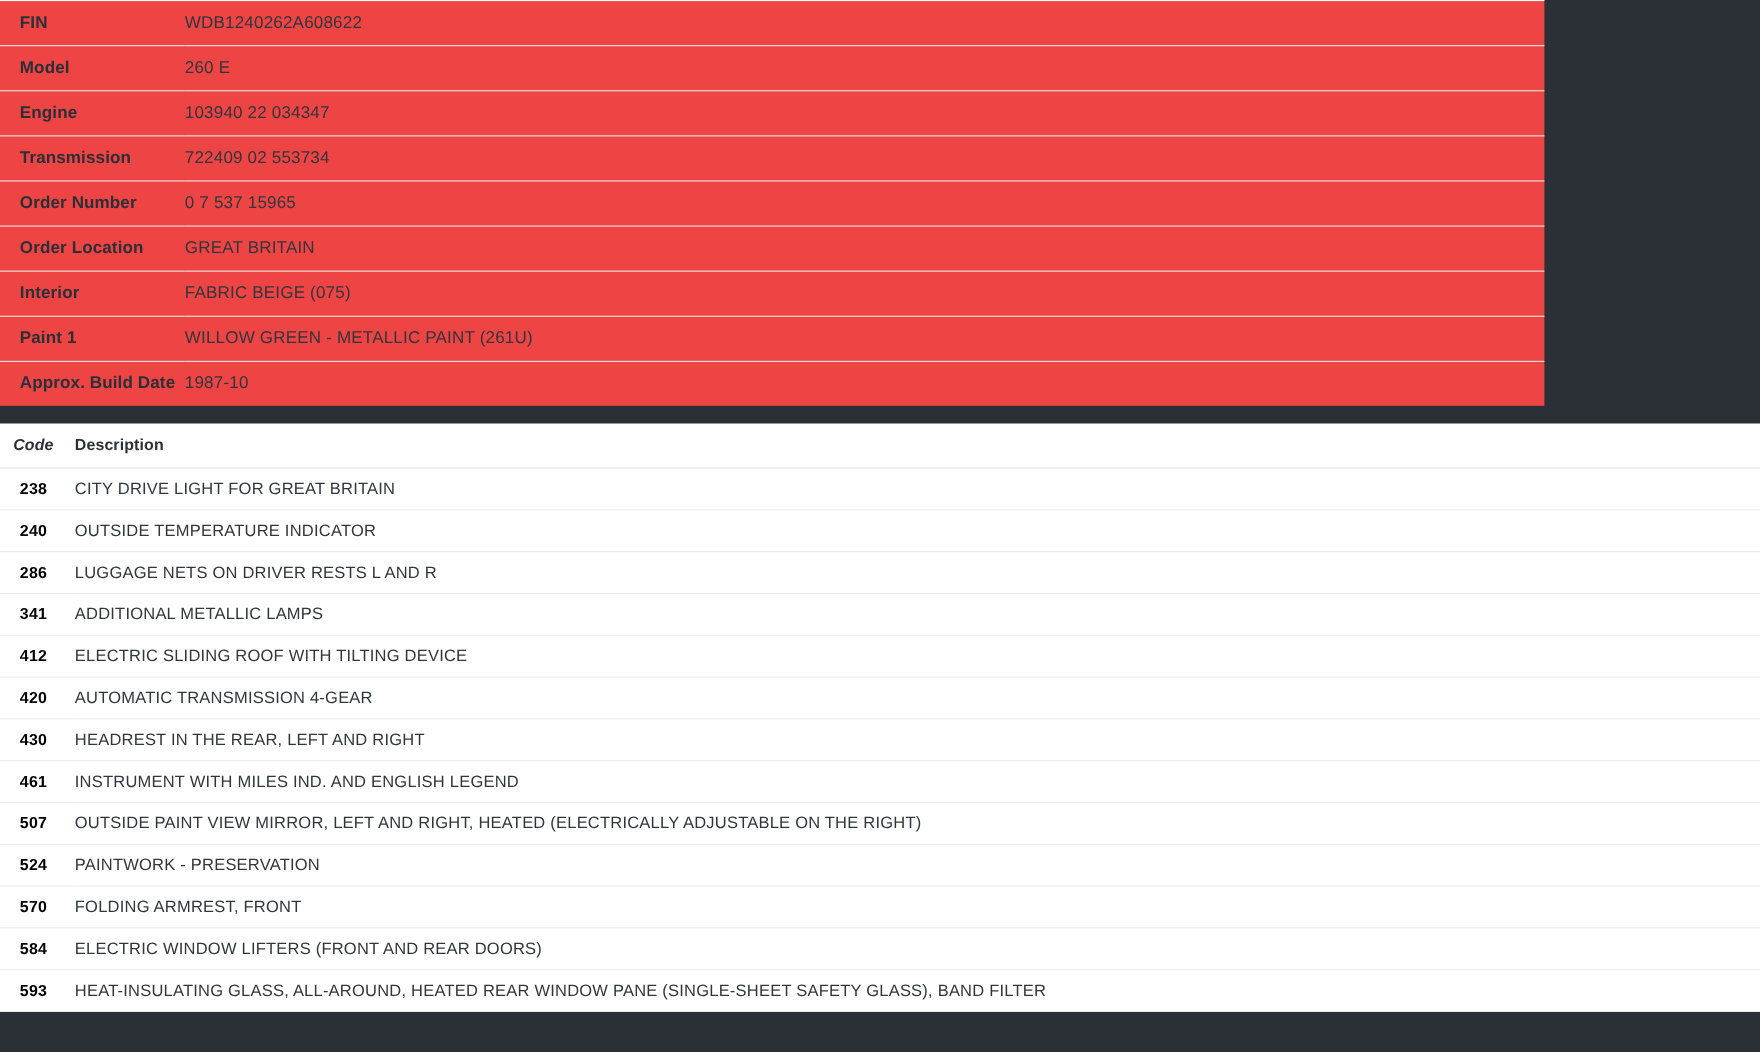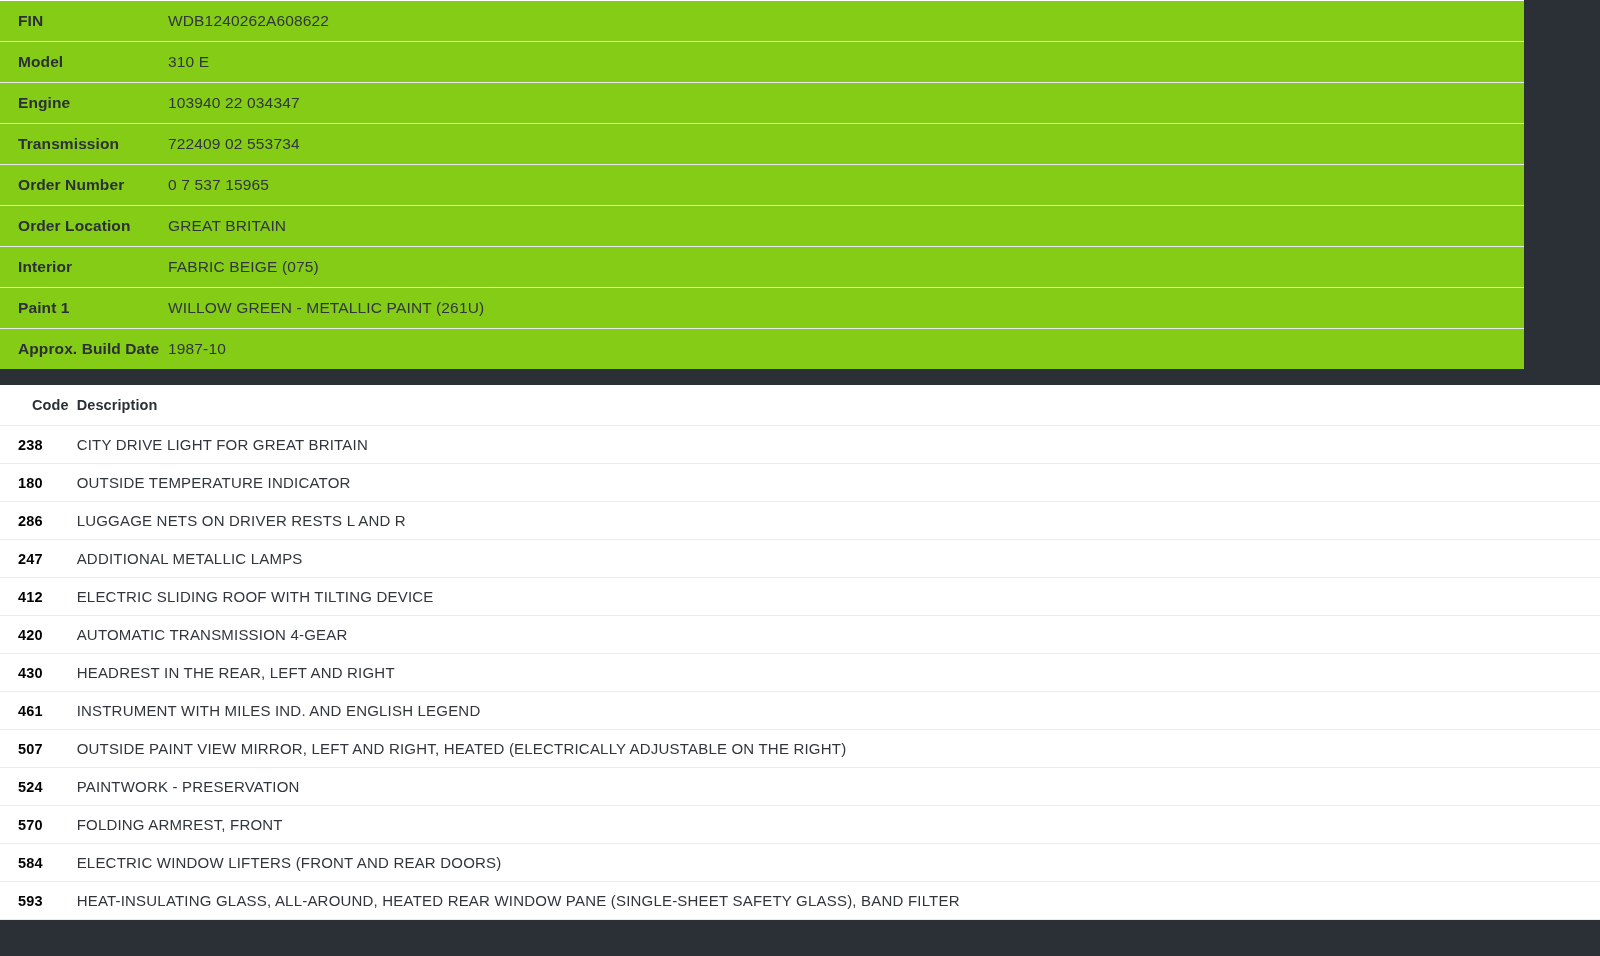--- a/index.html
+++ b/index.html
@@ -12,22 +12,22 @@
   .page {
     width: 1600px;
     min-height: 956px;
     background: #2b2f36;
     position: relative;
     overflow: hidden;
   }
 
   
   .card {
-    background: #84cc16;
-    width: 1524px;
+    background: #ef4444;
+    width: 1404px;
   }
   .info-card {
     padding: 0 0 0 0;
     border-top: 1px solid #ffffff;
   }
   .info-table {
     width: 100%;
     border-collapse: collapse;
   }
   .info-table tr {
@@ -74,21 +74,22 @@
     text-align: left;
     font-size: 14.5px;
     font-weight: bold;
     color: #2b3036;
     padding: 12px 8px 12px 0;
     border-bottom: 1px solid #e7e9ec;
     letter-spacing: 0.1px;
   }
   .codes-table thead th.c-code {
     width: 68px;
-    padding-left: 32px;
+    padding-left: 12px;
+    font-style: italic;
   }
   .codes-table tbody tr {
     border-bottom: 1px solid #e9ebee;
   }
   .codes-table tbody td {
     padding: 10px 8px 10px 0;
     font-size: 15px;
     color: #31363c;
     height: 37px;
     vertical-align: middle;
@@ -109,21 +110,21 @@
 
   <div class="card info-card">
     <table class="info-table">
       <tbody>
           <tr>
             <td class="label">FIN</td>
             <td class="value">WDB1240262A608622</td>
           </tr>
           <tr>
             <td class="label">Model</td>
-            <td class="value">310 E</td>
+            <td class="value">260 E</td>
           </tr>
           <tr>
             <td class="label">Engine</td>
             <td class="value">103940 22 034347</td>
           </tr>
           <tr>
             <td class="label">Transmission</td>
             <td class="value">722409 02 553734</td>
           </tr>
           <tr>
@@ -159,29 +160,29 @@
           <th class="c-code">Code</th>
           <th class="c-desc">Description</th>
         </tr>
       </thead>
       <tbody>
           <tr>
             <td class="c-code">238</td>
             <td class="c-desc">CITY DRIVE LIGHT FOR GREAT BRITAIN</td>
           </tr>
           <tr>
-            <td class="c-code">180</td>
+            <td class="c-code">240</td>
             <td class="c-desc">OUTSIDE TEMPERATURE INDICATOR</td>
           </tr>
           <tr>
             <td class="c-code">286</td>
             <td class="c-desc">LUGGAGE NETS ON DRIVER RESTS L AND R</td>
           </tr>
           <tr>
-            <td class="c-code">247</td>
+            <td class="c-code">341</td>
             <td class="c-desc">ADDITIONAL METALLIC LAMPS</td>
           </tr>
           <tr>
             <td class="c-code">412</td>
             <td class="c-desc">ELECTRIC SLIDING ROOF WITH TILTING DEVICE</td>
           </tr>
           <tr>
             <td class="c-code">420</td>
             <td class="c-desc">AUTOMATIC TRANSMISSION 4-GEAR</td>
           </tr>

